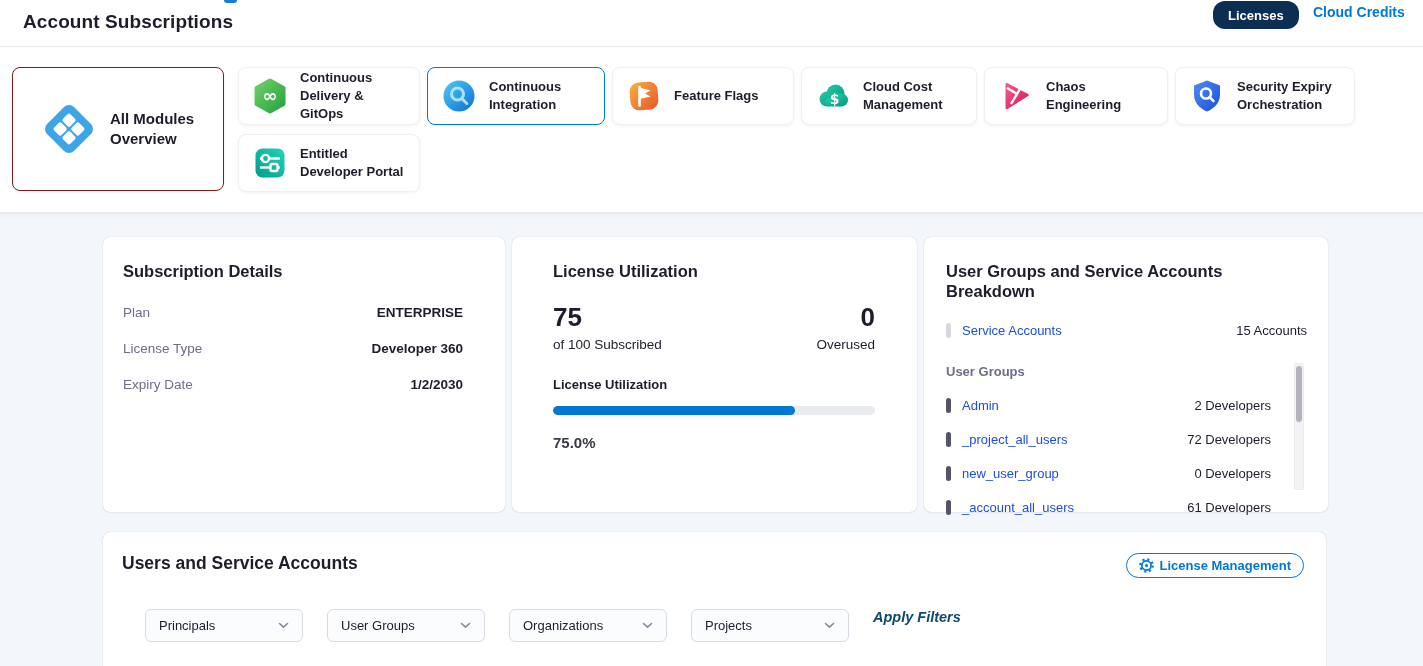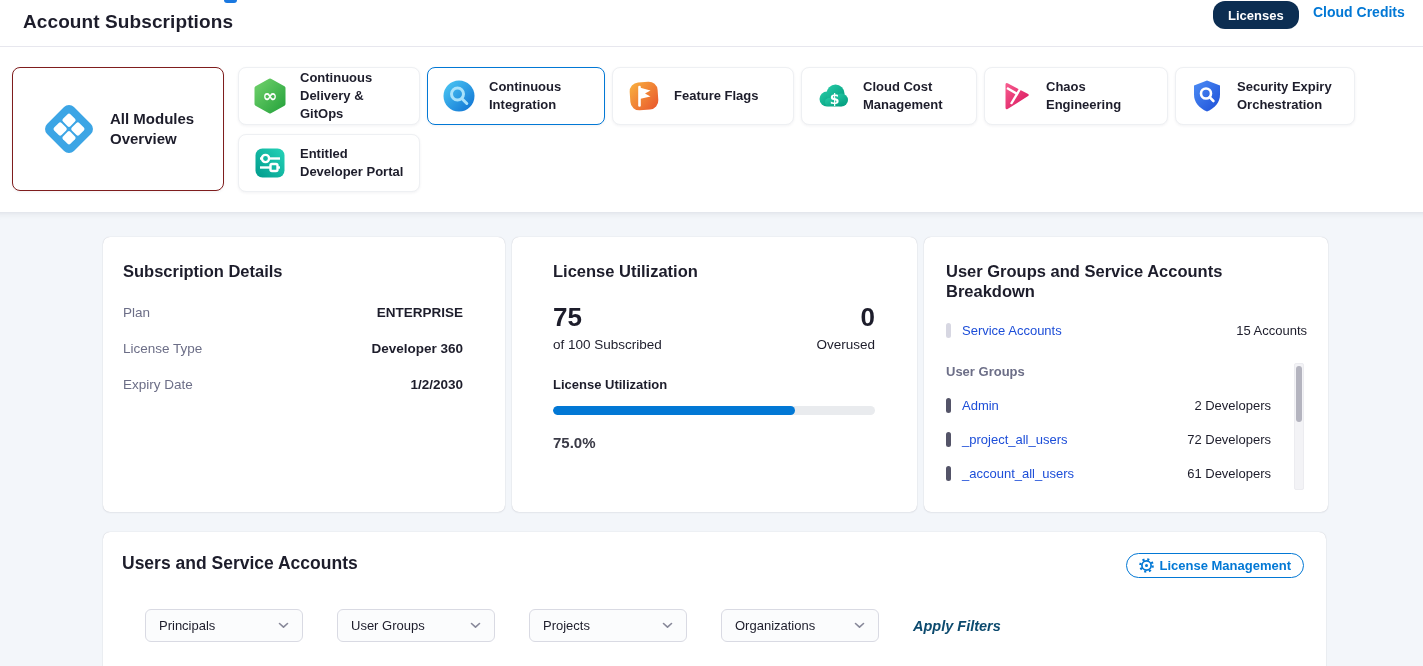--- a/index.html
+++ b/index.html
@@ -57,21 +57,21 @@
   .ug-heading{margin-top:26px;font-size:13px;font-weight:700;color:#6c6e87;}
   .ug-list{margin-top:7px;padding-right:36px;}
   .ug-row{display:flex;align-items:center;height:15px;margin-top:19px;}
   .sb-track{position:absolute;right:24px;top:126px;width:10px;height:127px;background:#f3f3f6;border:1px solid #ececf0;border-radius:2px;box-sizing:border-box;}
   .sb-thumb{position:absolute;left:1px;top:2px;width:6px;height:56px;background:#b4b4bf;border-radius:4px;cursor:pointer;}
 
   
   .bcard{position:absolute;left:103px;top:320px;width:1223px;height:170px;background:#fff;border-radius:7px;box-shadow:0 0 1px rgba(40,41,61,.28),0 1px 2px rgba(40,41,61,.05);}
   .bcard-title{position:absolute;left:19px;top:21px;margin:0;font-size:17.5px;font-weight:700;color:#1d1d2b;}
   .lm-btn{position:absolute;right:22px;top:21px;height:25px;border:1px solid #0278d5;border-radius:14px;background:#fff;color:#0278d5;display:flex;align-items:center;gap:6px;padding:0 12px;font-size:13px;font-weight:700;font-family:inherit;cursor:pointer;box-sizing:border-box;text-align:center;}
-  .filters{position:absolute;left:42px;top:77px;display:flex;gap:34px;align-items:center;}
+  .filters{position:absolute;left:42px;top:77px;display:flex;gap:24px;}
   .fbox{width:158px;height:33px;border:1px solid #d9dae3;border-radius:6px;background:#fbfcfd;display:flex;align-items:center;padding:0 13px;box-sizing:border-box;cursor:pointer;}
   .fbox span{font-size:13px;font-weight:500;color:#1d1d2b;}
   .fbox svg{margin-left:auto;}
   .apply{font-size:14.5px;font-weight:700;color:#0c4a6e;cursor:pointer;text-decoration:none;font-style:italic;}
 </style>
 </head>
 <body>
 
 <div class="page">
   <div class="top-fragment"></div>
@@ -279,20 +279,25 @@
         <div class="ug-list">
           <div class="ug-row">
             <span class="pill-ico dark"></span>
             <span class="sa-label">Admin</span>
             <span class="sa-value">2 Developers</span>
           </div>
           <div class="ug-row">
             <span class="pill-ico dark"></span>
             <span class="sa-label">_project_all_users</span>
             <span class="sa-value">72 Developers</span>
+          </div>
+          <div class="ug-row">
+            <span class="pill-ico dark"></span>
+            <span class="sa-label">new_user_group</span>
+            <span class="sa-value">0 Developers</span>
           </div>
           <div class="ug-row">
             <span class="pill-ico dark"></span>
             <span class="sa-label">_account_all_users</span>
             <span class="sa-value">61 Developers</span>
           </div>
         </div>
         <div class="sb-track">
           <div class="sb-thumb"></div>
         </div>
@@ -319,28 +324,28 @@
               <path d="M1.5 1.5 L5.5 5.2 L9.5 1.5" fill="none" stroke="#878899" stroke-width="1.6" stroke-linecap="round" stroke-linejoin="round"></path>
             </svg>
         </div>
         <div class="fbox">
           <span>User Groups</span>
           <svg width="11" height="7" viewBox="0 0 11 7">
               <path d="M1.5 1.5 L5.5 5.2 L9.5 1.5" fill="none" stroke="#878899" stroke-width="1.6" stroke-linecap="round" stroke-linejoin="round"></path>
             </svg>
         </div>
         <div class="fbox">
+          <span>Organizations</span>
+          <svg width="11" height="7" viewBox="0 0 11 7">
+              <path d="M1.5 1.5 L5.5 5.2 L9.5 1.5" fill="none" stroke="#878899" stroke-width="1.6" stroke-linecap="round" stroke-linejoin="round"></path>
+            </svg>
+        </div>
+        <div class="fbox">
           <span>Projects</span>
           <svg width="11" height="7" viewBox="0 0 11 7">
               <path d="M1.5 1.5 L5.5 5.2 L9.5 1.5" fill="none" stroke="#878899" stroke-width="1.6" stroke-linecap="round" stroke-linejoin="round"></path>
             </svg>
         </div>
-        <div class="fbox">
-          <span>Organizations</span>
-          <svg width="11" height="7" viewBox="0 0 11 7">
-              <path d="M1.5 1.5 L5.5 5.2 L9.5 1.5" fill="none" stroke="#878899" stroke-width="1.6" stroke-linecap="round" stroke-linejoin="round"></path>
-            </svg>
-        </div>
         <a class="apply">Apply Filters</a>
       </div>
     </div>
   </div>
 </div>
 
 </body></html>

